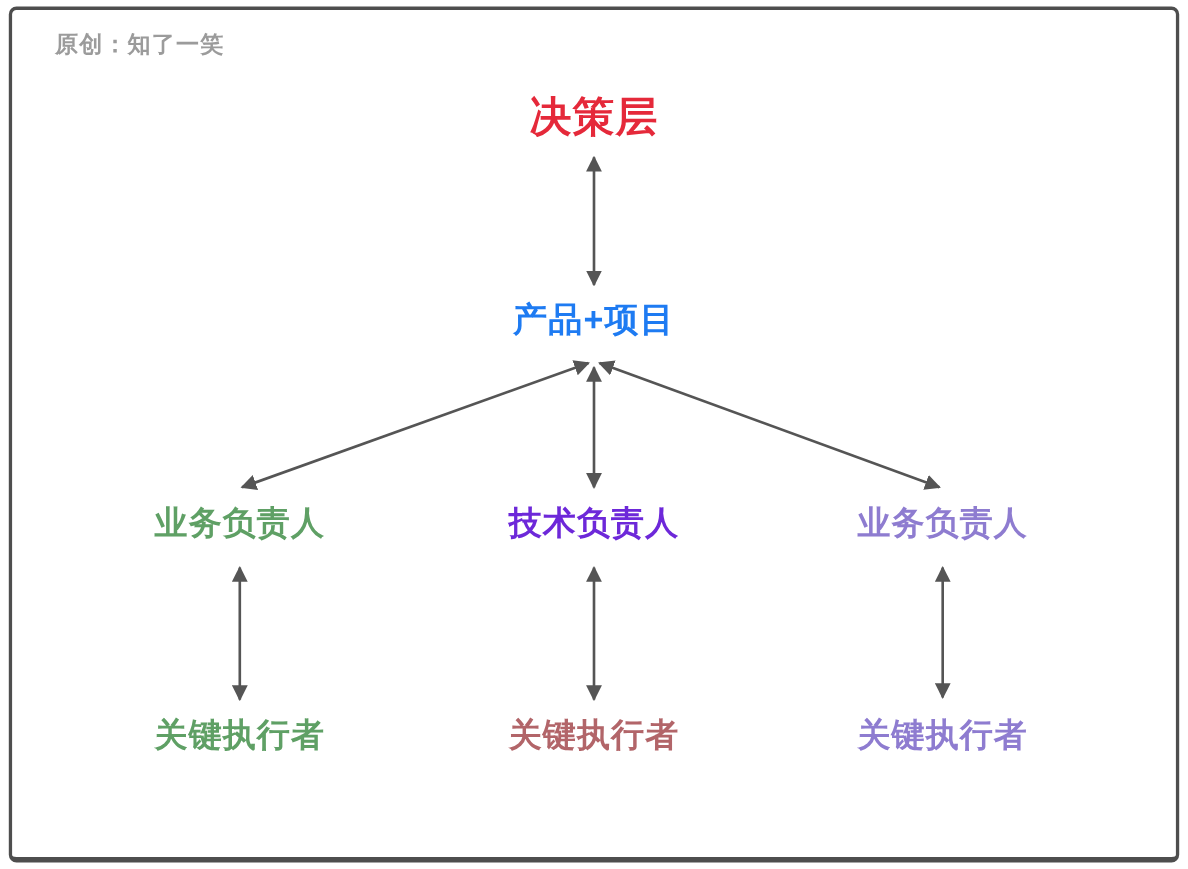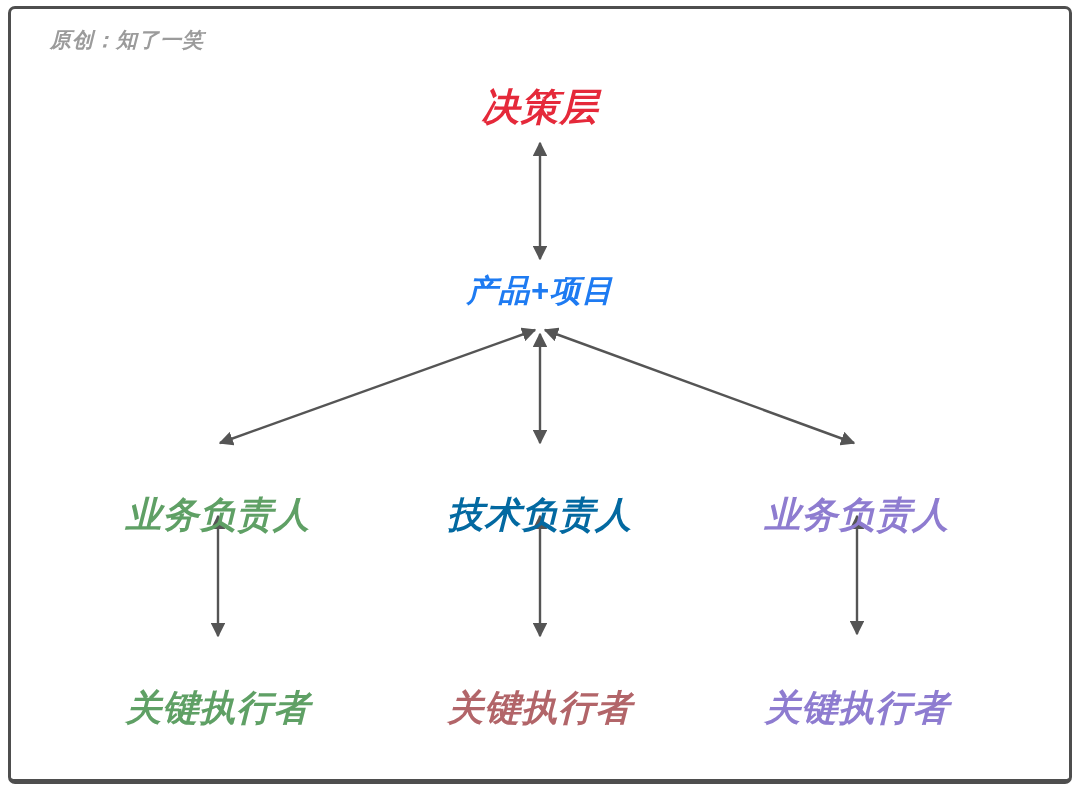--- a/index.html
+++ b/index.html
@@ -9,21 +9,20 @@
     height: 790px;
     background: #ffffff;
     font-family: "Liberation Sans", "DejaVu Sans", sans-serif;
     overflow: hidden;
   }
   .canvas {
     position: relative;
     width: 1080px;
     height: 790px;
     background: #ffffff;
-    font-style: italic;
   }
   .frame {
     position: absolute;
     left: 8px;
     top: 6px;
     right: 8px;
     bottom: 6px;
     border: 3px solid #4e4e4e;
     border-bottom-width: 5px;
     border-radius: 7px;
@@ -42,21 +41,21 @@
     position: absolute;
     transform: translateX(-50%);
     font-weight: bold;
     line-height: 1.1;
     white-space: nowrap;
     letter-spacing: 1px;
     text-align: center;
   }
   .node.title { font-size: 38px; }
   .node.mid   { font-size: 31px; }
-  .node.row   { font-size: 36px; margin-top: 36px; }
+  .node.row   { font-size: 30px; }
   svg.edges {
     position: absolute;
     left: 0;
     top: 0;
     width: 1080px;
     height: 790px;
   }
   svg.edges line {
     stroke-width: 2.4;
     fill: none;
@@ -83,21 +82,21 @@
   </svg>
 
   <div class="watermark" style="color: rgb(155, 155, 155);">原创：知了一笑</div>
 
   <div class="node title" style="left: 540px; top: 87px; color: rgb(229, 41, 58);">决策层</div>
 
   <div class="node mid" style="left: 540px; top: 274px; color: rgb(30, 123, 242);">产品+项目</div>
 
   <div class="node row" style="left: 218px; top: 459px; color: rgb(95, 160, 101);">业务负责人</div>
 
-  <div class="node row" style="left: 540px; top: 459px; color: #0369a1;">技术负责人</div>
+  <div class="node row" style="left: 540px; top: 459px; color: #6d28d9;">技术负责人</div>
 
   <div class="node row" style="left: 857px; top: 459px; color: rgb(142, 124, 208);">业务负责人</div>
 
   <div class="node row" style="left: 218px; top: 652px; color: rgb(95, 160, 101);">关键执行者</div>
 
   <div class="node row" style="left: 540px; top: 652px; color: rgb(178, 101, 105);">关键执行者</div>
 
   <div class="node row" style="left: 857px; top: 652px; color: rgb(142, 124, 208);">关键执行者</div>
 
   <div class="frame" style="border-color: rgb(78, 78, 78);"></div>

